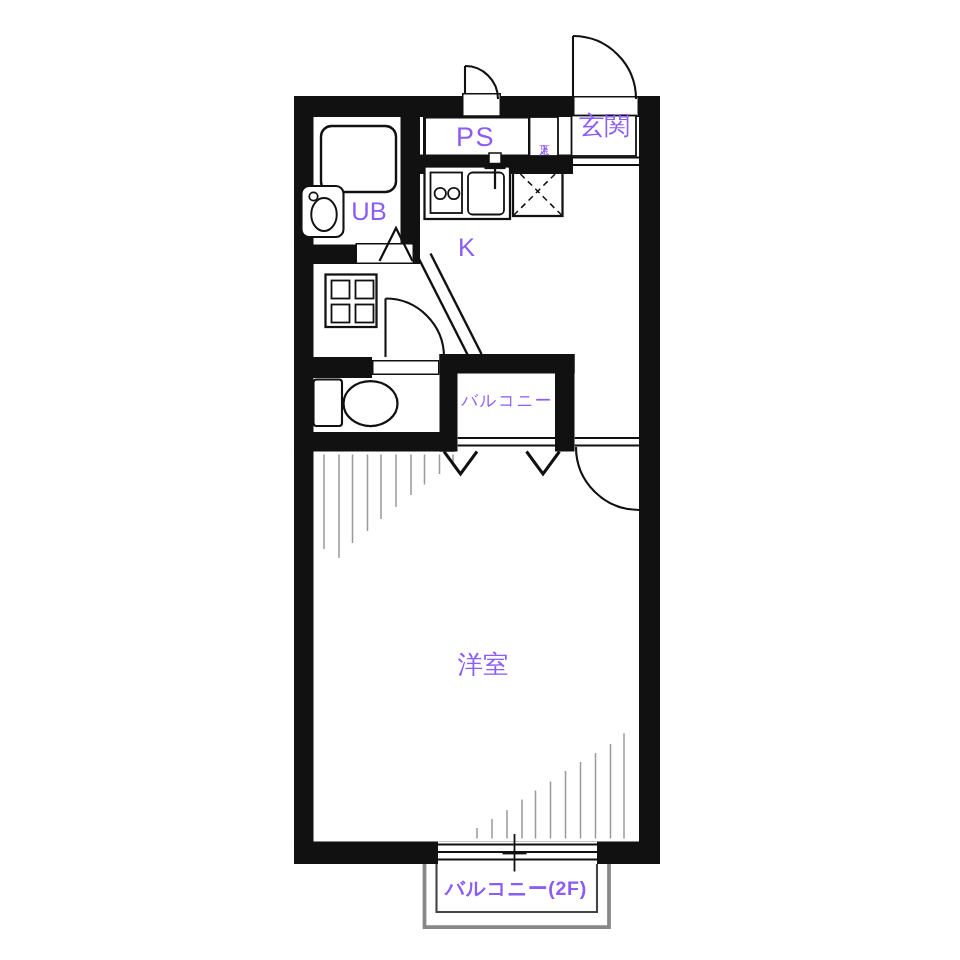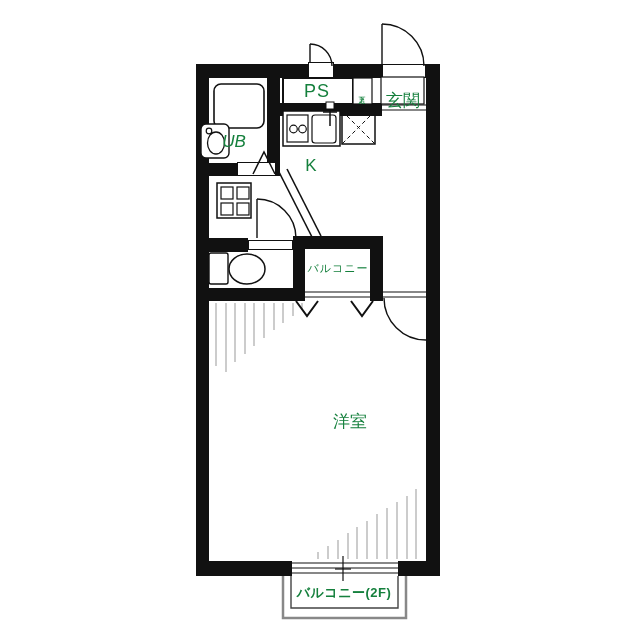--- a/index.html
+++ b/index.html
@@ -4,21 +4,21 @@
 <style>
   html,body{margin:0;padding:0;background:#fff;}
   #stage{
     position:relative;width:640px;height:640px;background:#fff;
     font-family:"Liberation Sans","DejaVu Sans",sans-serif;
     color:#111;overflow:hidden;
   }
   #plan-svg{position:absolute;left:0;top:0;}
   .lbl{
     position:absolute;transform:translate(-50%,-50%);
-    white-space:nowrap;color:#15803d;line-height:1;
+    white-space:nowrap;color:#8b5cf6;line-height:1;
   }
   .lbl-lg{font-size:18px;letter-spacing:1px;}
   .lbl-md{font-size:17px;}
   .lbl-sm{font-size:11px;letter-spacing:1px;}
   .lbl-balcony{font-size:13px;letter-spacing:0.5px;font-weight:bold;}
   .lbl-vert{
     font-size:7px;writing-mode:vertical-rl;text-orientation:upright;
     letter-spacing:0;
   }
 </style>
@@ -173,25 +173,25 @@
       <g>
         <path d="M384,298 A42,42 0 0 0 426,340"></path>
       </g>
     </g>
   </svg>
 
   <div class="lbl lbl-lg" style="left:317px;top:91px;">PS</div>
 
   <div class="lbl lbl-vert" style="left:362px;top:91px;">下足入</div>
 
-  <div class="lbl lbl-md" style="left:403px;top:100px;">玄関</div>
+  <div class="lbl lbl-md" style="left:403px;top:84px;">玄関</div>
 
-  <div class="lbl lbl-md" style="left:234px;top:141px;font-style:italic;">UB</div>
+  <div class="lbl lbl-md" style="left:246px;top:141px;">UB</div>
 
   <div class="lbl lbl-md" style="left:311px;top:165px;">K</div>
 
   <div class="lbl lbl-sm" style="left:338px;top:268px;">バルコニー</div>
 
-  <div class="lbl lbl-md" style="left:322px;top:421px;margin-left:28px;">洋室</div>
+  <div class="lbl lbl-md" style="left:322px;top:443px;">洋室</div>
 
   <div class="lbl lbl-balcony" style="left:344px;top:592px;">バルコニー(2F)</div>
 
 </div>
 
 </body></html>

